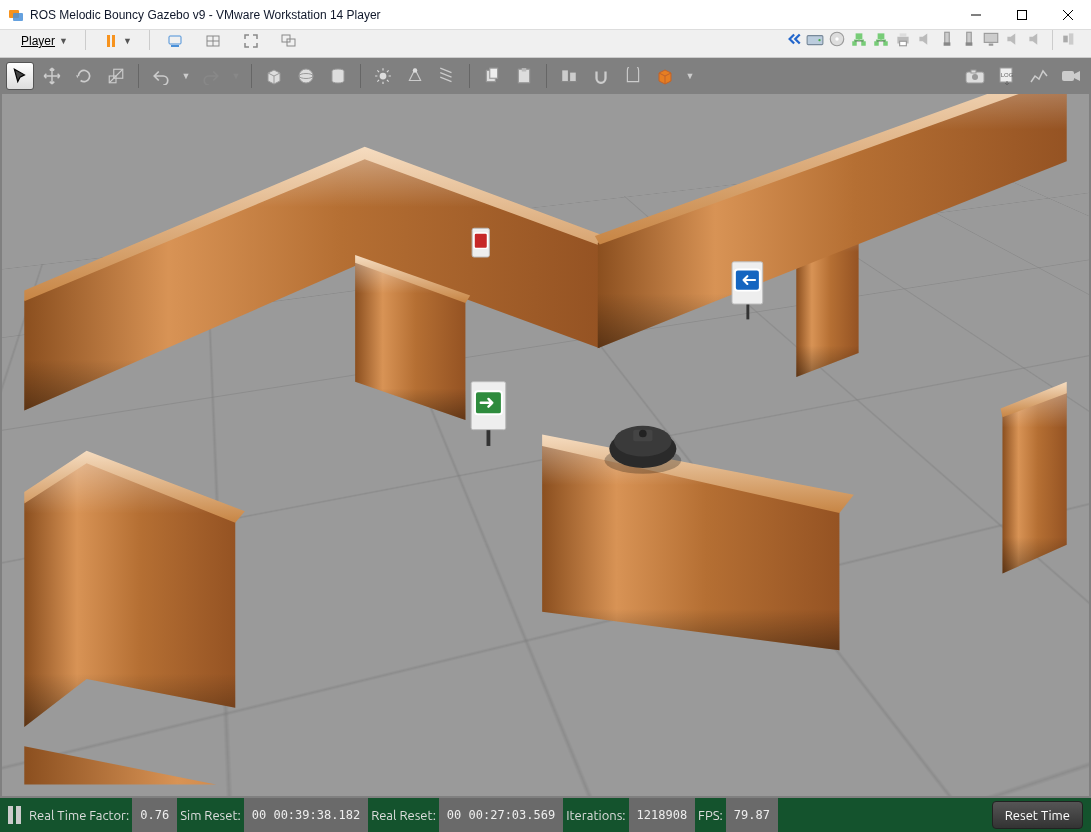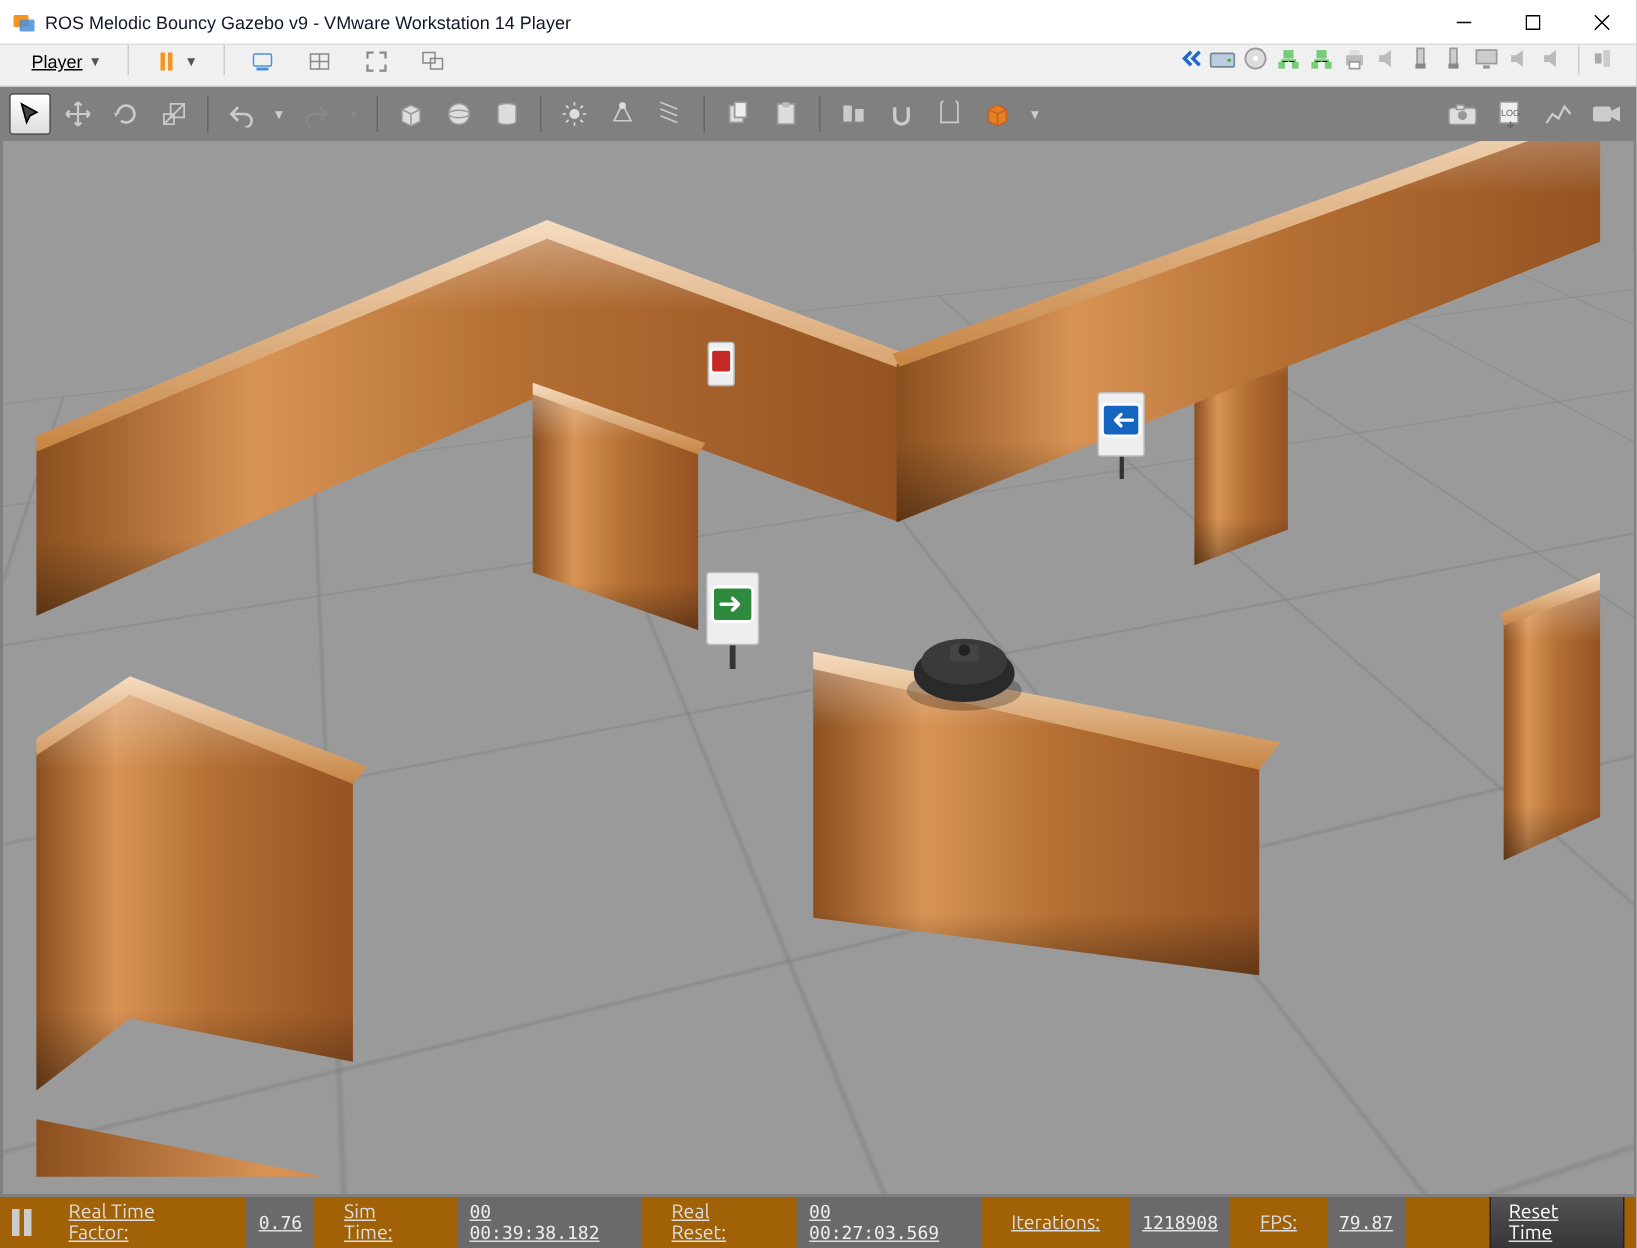--- a/index.html
+++ b/index.html
@@ -36,21 +36,21 @@
       position: absolute; inset: 0;
       background: #9a9a9a;
       background-image:
         repeating-linear-gradient(90deg, rgba(120,120,120,0.4) 0 1px, transparent 1px 100px),
         repeating-linear-gradient(0deg, rgba(120,120,120,0.4) 0 1px, transparent 1px 100px);
       transform: perspective(900px) rotateX(55deg) rotateZ(-18deg) scale(2.2) translateY(60px);
       transform-origin: center center;
     }
 
     
-    .statusbar { height: 34px; background: #a16207; display: flex; align-items: center; padding: 0 8px; gap: 20px; color: #ddd; font-family: Ubuntu, sans-serif; font-size: 13px; text-decoration: underline; }
+    .statusbar { height: 34px; background: #14532d; display: flex; align-items: center; padding: 0 8px; gap: 3px; color: #ddd; font-family: Ubuntu, sans-serif; font-size: 13px; }
     .statusbar .pause-btn { width: 18px; height: 18px; display: flex; gap: 3px; }
     .statusbar .pause-btn span { width: 5px; background: #ccc; }
     .stat-label { color: #ddd; }
     .stat-val { background: #6a6a6a; padding: 13px 8px; border-radius: 2px; color: #eee; font-family: monospace; font-size: 12px; }
     .reset-btn { background: linear-gradient(#555, #333); color: #fff; padding: 6px 12px; border-radius: 4px; border: 1px solid #222; margin-left: 16px; }
 
     
     svg { display: block; }
     .chev { font-size: 9px; color: #555; }
   </style>
@@ -455,21 +455,21 @@
   </svg>
 </div>
 
 <div class="statusbar">
   <div class="pause-btn">
       <span></span>
       <span></span>
     </div>
   <span class="stat-label">Real Time Factor:</span>
   <span class="stat-val">0.76</span>
-  <span class="stat-label">Sim Time:</span>
+  <span class="stat-label">Sim Reset:</span>
   <span class="stat-val">00 00:39:38.182</span>
   <span class="stat-label">Real Reset:</span>
   <span class="stat-val">00 00:27:03.569</span>
   <span class="stat-label">Iterations:</span>
   <span class="stat-val">1218908</span>
   <span class="stat-label">FPS:</span>
   <span class="stat-val">79.87</span>
   <div class="spacer"></div>
   <div class="reset-btn">Reset Time</div>
 </div>

